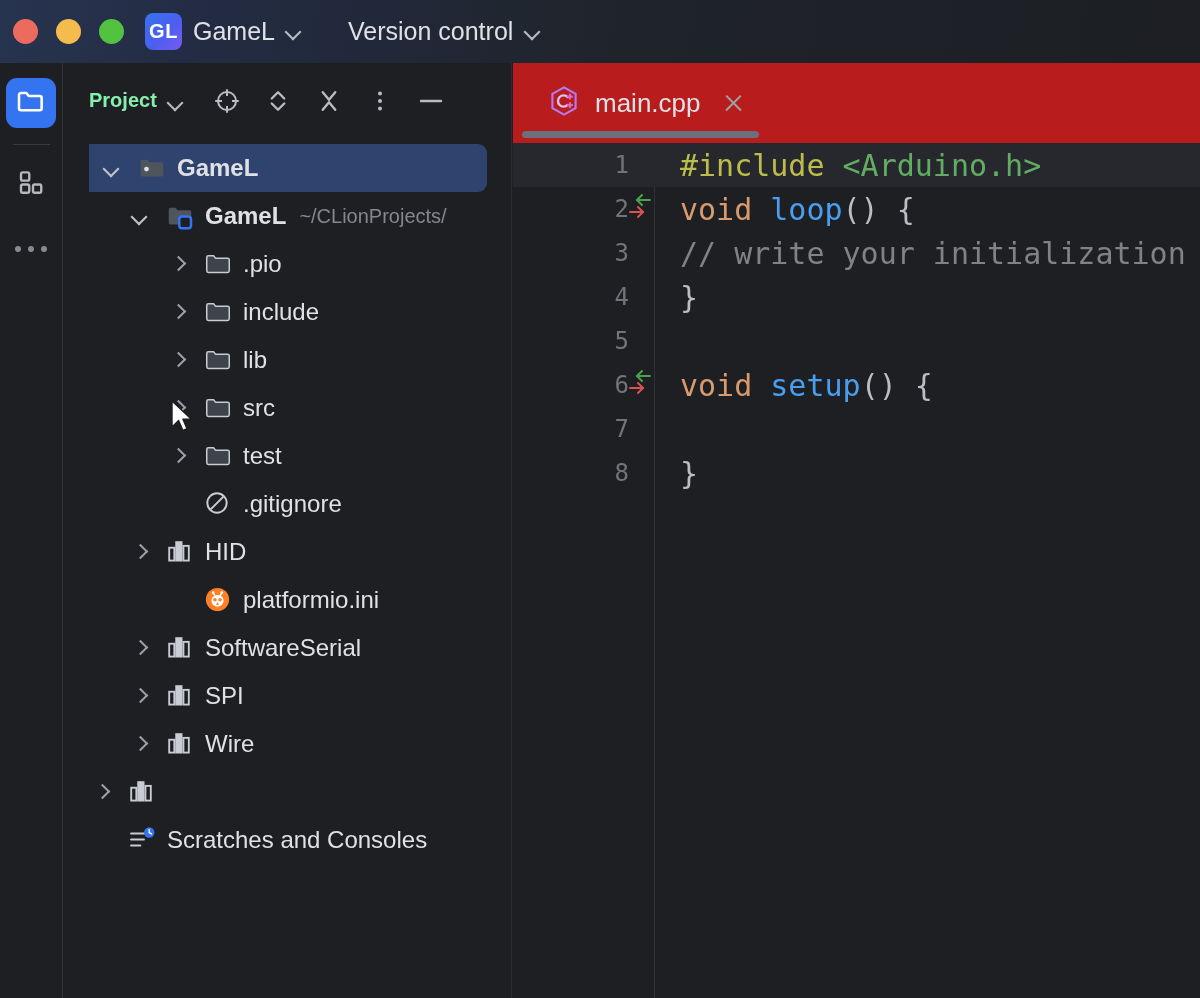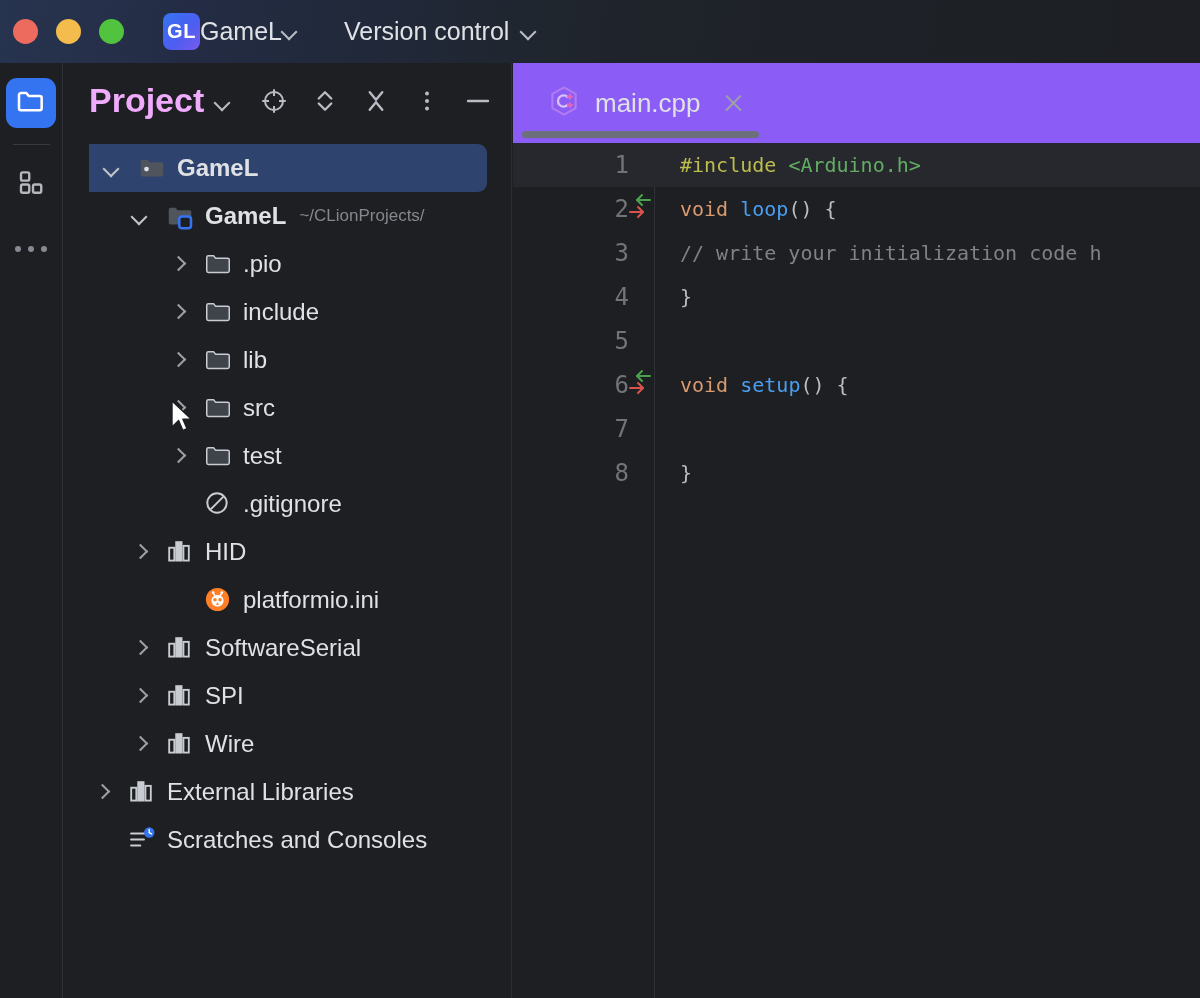--- a/index.html
+++ b/index.html
@@ -41,21 +41,22 @@
     margin-left: 13px;
   }
   .tl { width: 25px; height: 25px; border-radius: 50%; }
   .tl.red    { background: #ec6b5e; }
   .tl.yellow { background: #f3bc4c; }
   .tl.green  { background: #52c33f; }
 
   .project-chip {
     display: flex;
     align-items: center;
-    margin-left: 39px;
+    margin-left: 21px;
+    gap: 11px;
   }
   .gl-badge {
     width: 37px; height: 37px;
     border-radius: 8px;
     background: linear-gradient(135deg, #3574f0 0%, #4b5ef0 55%, #7a5af0 100%);
     color: #ffffff;
     font-size: 20px;
     font-weight: 700;
     letter-spacing: 0.5px;
     display: flex;
@@ -131,22 +132,22 @@
     overflow: hidden;
   }
   .panel-head {
     position: relative;
     height: 75px;
     display: flex;
     align-items: center;
     padding-left: 25px;
   }
   .panel-title {
-    color: #f0abfc;
-    font-size: 34px;
+    color: #86efac;
+    font-size: 20px;
     font-weight: 700;
     white-space: nowrap;
   }
   .panel-head .chev-d { margin-left: 11px; margin-top: 3px; }
   .head-icons {
     display: flex;
     align-items: center;
     gap: 21px;
     margin-left: 29px;
   }
@@ -195,37 +196,37 @@
   .ic { width: 30px; height: 30px; position: relative; flex: 0 0 auto; }
   .label {
     color: #dfe1e5;
     font-size: 24px;
     margin-left: 10px;
     white-space: nowrap;
   }
   .label.bold { font-weight: 700; }
   .sub {
     color: #84878d;
-    font-size: 17px;
+    font-size: 20px;
     margin-left: 13px;
     white-space: nowrap;
   }
 
   
   .editor-area {
     position: absolute;
     left: 513px; top: 63px;
     width: 687px; height: 935px;
     background: #1e1f22;
     overflow: hidden;
   }
   .tabbar {
     position: relative;
     height: 80px;
-    background: #8b5cf6;
+    background: #b91c1c;
   }
   .tab {
     position: absolute;
     left: 16px; top: 0;
     height: 80px;
     display: flex;
     align-items: center;
     padding: 0 16px 0 18px;
   }
   .tab-title {
@@ -284,21 +285,21 @@
   }
   .gmark {
     width: 25px;
     height: 44px;
     position: relative;
     flex: 0 0 auto;
   }
   .ctext {
     margin-left: 26px;
     font-family: "DejaVu Sans Mono", monospace;
-    font-size: 20px;
+    font-size: 30px;
     letter-spacing: 0px;
     white-space: nowrap;
     color: #bcbec4;
   }
   .k-preproc { color: #bdbd4c; }
   .k-include { color: #63ad63; }
   .k-type    { color: #d99a6e; }
   .k-fn      { color: #4a9ef0; }
   .k-punc    { color: #bcbec4; }
   .k-comment { color: #7f8286; }
@@ -552,21 +553,20 @@
         </div>
         <div class="row">
           <span style="flex: 0 0 auto; width: 25px;"></span>
           <span class="twisty right"></span>
           <span style="flex: 0 0 auto; width: 12px;"></span>
           <span class="ic"><svg width="28" height="28" viewBox="0 0 24 24" fill="none" stroke="#c9ccd2" stroke-width="1.6">
               <rect x="3.6" y="9.2" width="4.4" height="11"></rect>
               <rect x="9.6" y="4.4" width="4.6" height="15.8" fill="#c9ccd2"></rect>
               <rect x="15.8" y="7.6" width="4.6" height="12.6"></rect>
             </svg></span>
-          <span class="label">External Libraries</span>
         </div>
         <div class="row">
           <span style="flex: 0 0 auto; width: 25px;"></span>
           <span class="twisty"></span>
           <span style="flex: 0 0 auto; width: 12px;"></span>
           <span class="ic"><svg width="29" height="29" viewBox="0 0 24 24">
               <g stroke="#c9ccd2" stroke-width="1.7" stroke-linecap="round">
                 <line x1="3.4" y1="7" x2="17" y2="7"></line>
                 <line x1="3.4" y1="12" x2="14" y2="12"></line>
                 <line x1="3.4" y1="17" x2="11" y2="17"></line>

